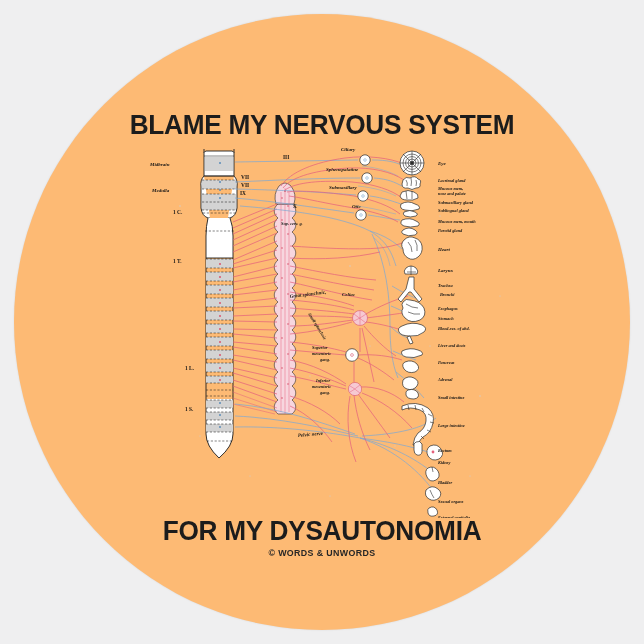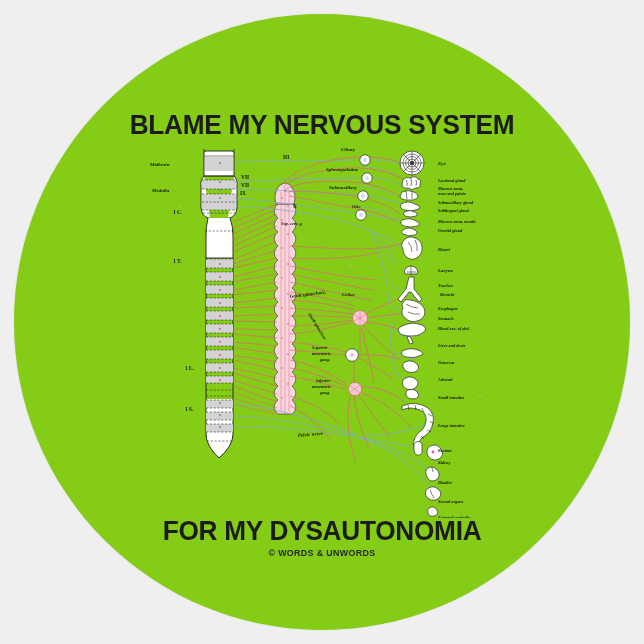--- a/index.html
+++ b/index.html
@@ -20,21 +20,21 @@
     height: 644px;
     background: #efeff0;
   }
   #sticker {
     position: absolute;
     left: 14px;
     top: 14px;
     width: 616px;
     height: 616px;
     border-radius: 50%;
-    background: #84cc16;
+    background: #fdba74;
     box-shadow: 0 0 2px rgba(0,0,0,0.10);
     overflow: hidden;
   }
   
   .headline {
     position: absolute;
     left: 0;
     width: 616px;
     text-align: center;
     color: #1c1c1c;

